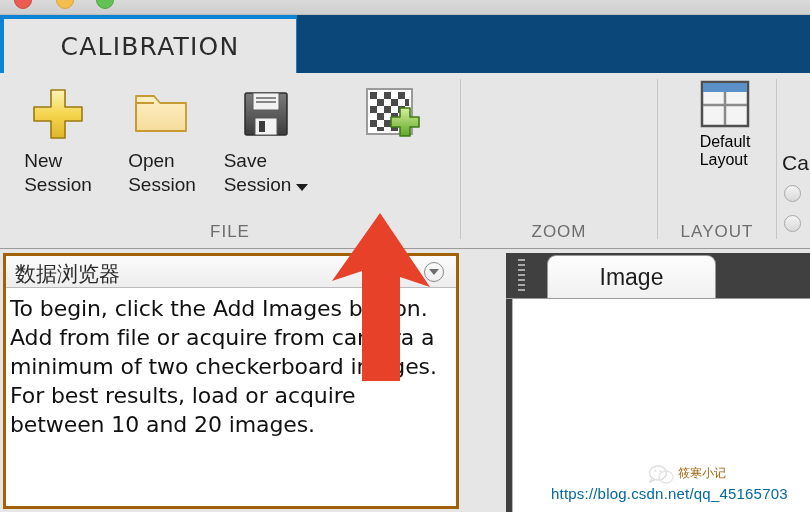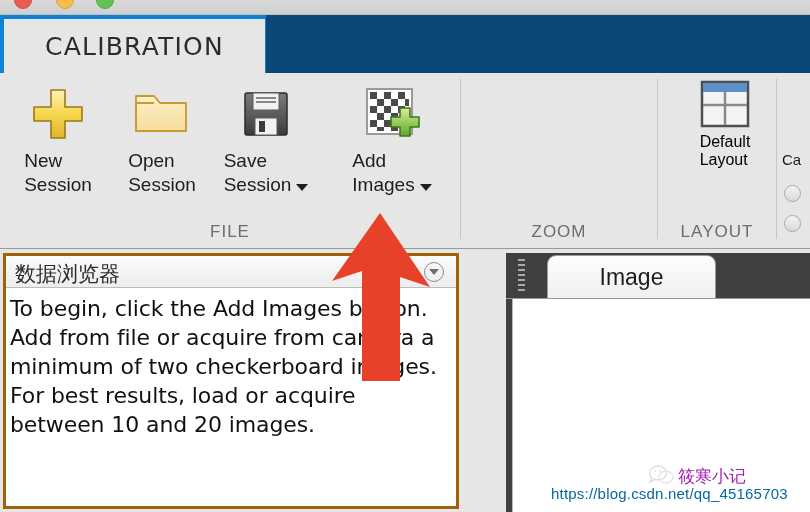--- a/index.html
+++ b/index.html
@@ -24,21 +24,21 @@
   .tl-close  { left: 14px;  background: #eb5c52; border: 1px solid #cf4a41; }
   .tl-min    { left: 56px;  background: #f4be4f; border: 1px solid #d8a23c; }
   .tl-max    { left: 96px;  background: #62c354; border: 1px solid #4da63f; }
 
   
   .tabstrip {
     position: absolute; top: 15px; left: 0; width: 810px; height: 58px;
     background: #0b4778;
   }
   .tab-active {
-    position: absolute; top: 0; left: 0; width: 266px; height: 58px;
+    position: absolute; top: 0; left: 0; width: 297px; height: 58px;
     background: #e6e6e6;
     border-top: 4px solid #0b82d2;
     border-left: 4px solid #0b82d2;
     border-right: 1px solid #0b82d2;
     display: flex; align-items: center; justify-content: center;
   }
   .tab-active .label {
     font-size: 25px; color: #2b2b2b; letter-spacing: 1.2px;
     font-family: "DejaVu Sans", "Liberation Sans", sans-serif;
   }
@@ -79,21 +79,21 @@
 
   
   .layoutbtn {
     position: absolute; left: 660px; top: 6px; width: 110px; height: 136px;
     display: flex; flex-direction: column; align-items: center;
   }
 
   
   .camgroup { position: absolute; left: 776px; top: 0; width: 34px; height: 176px; }
   .camgroup .camlabel {
-    position: absolute; top: 78px; left: 6px; font-size: 15px; color: #1d1d1d;
+    position: absolute; top: 78px; left: 6px; font-size: 21px; color: #1d1d1d;
     white-space: nowrap;
   }
   .radio-stub {
     position: absolute; left: 8px; width: 17px; height: 17px; border-radius: 50%;
     background: linear-gradient(to bottom,#f4f4f4,#d9d9d9);
     border: 1px solid #a8a8a8;
   }
 
   
   .workspace {
@@ -161,21 +161,21 @@
   .arrow { position: absolute; left: 326px; top: 211px; width: 110px; height: 172px; }
 
   
   .wm-url {
     position: absolute; left: 551px; top: 485px;
     font-size: 15px; color: #0369a1; letter-spacing: 0.2px;
     font-family: "Liberation Sans", sans-serif;
   }
   .wm-brand {
     position: absolute; left: 678px; top: 465px;
-    font-size: 17px; color: #a21caf;
+    font-size: 12px; color: #a16207;
     font-family: "DejaVu Sans", sans-serif;
   }
   .wm-logo { position: absolute; left: 648px; top: 464px; width: 26px; height: 22px; }
 </style>
 </head>
 <body>
 
 <div id="app">
 
   <div class="titlebar">
@@ -284,27 +284,20 @@
             </g>
             <defs>
               <linearGradient id="gGrn" x1="0" y1="0" x2="0" y2="1">
                 <stop offset="0" stop-color="#d7ef9b"></stop>
                   <stop offset="1" stop-color="#5fa726"></stop>
               </linearGradient>
             </defs>
             <path d="M36 22 h10 v9 h9 v10 h-9 v9 h-10 v-9 h-9 v-10 h9 z" fill="url(#gGrn)" stroke="#3f7a17" stroke-width="1.6" stroke-linejoin="round"></path>
           </svg>
         </div>
-        <div class="cap">
-          <div>Add</div>
-          <div class="cap-row">
-            <span>Images</span>
-            <span class="caret"></span>
-          </div>
-        </div>
       </div>
 
       <div class="group-title" style="left:0; width:460px;">FILE</div>
     </div>
 
     <div class="vsep" style="left:460px;"></div>
 
     <div class="group" style="left:461px; width:196px;">
 
       <div class="group-title" style="left:0; width:196px;">ZOOM</div>

